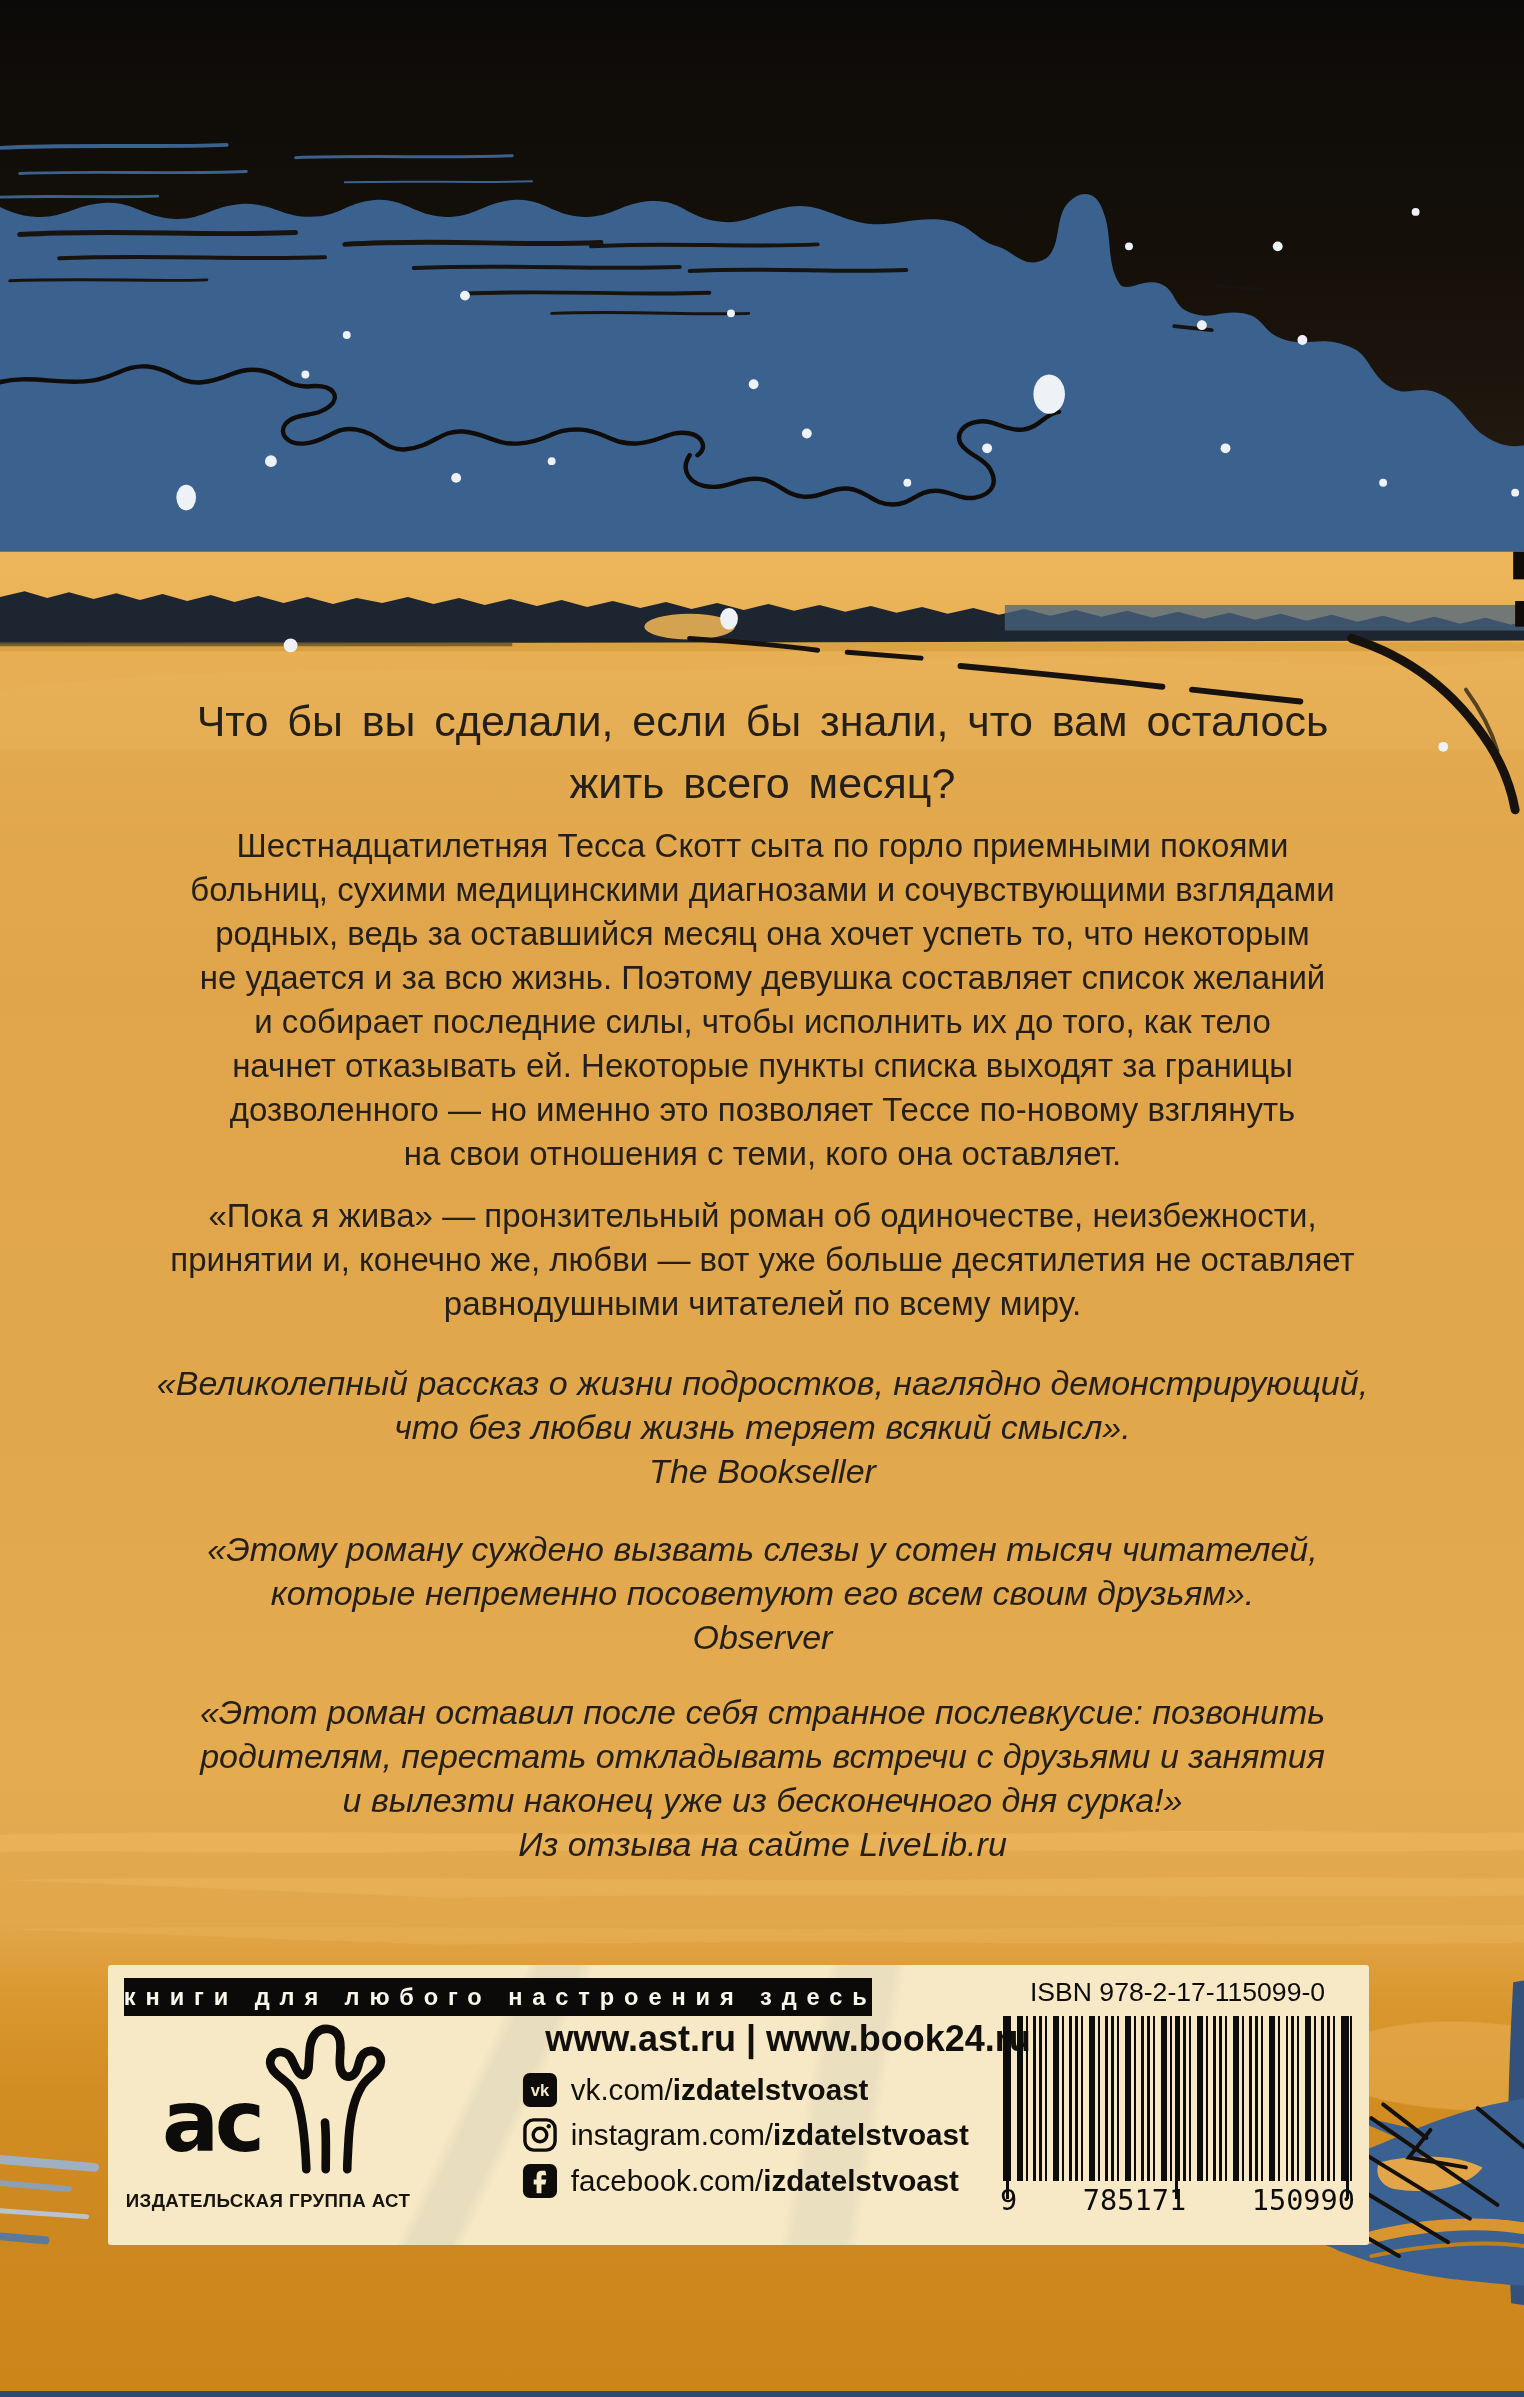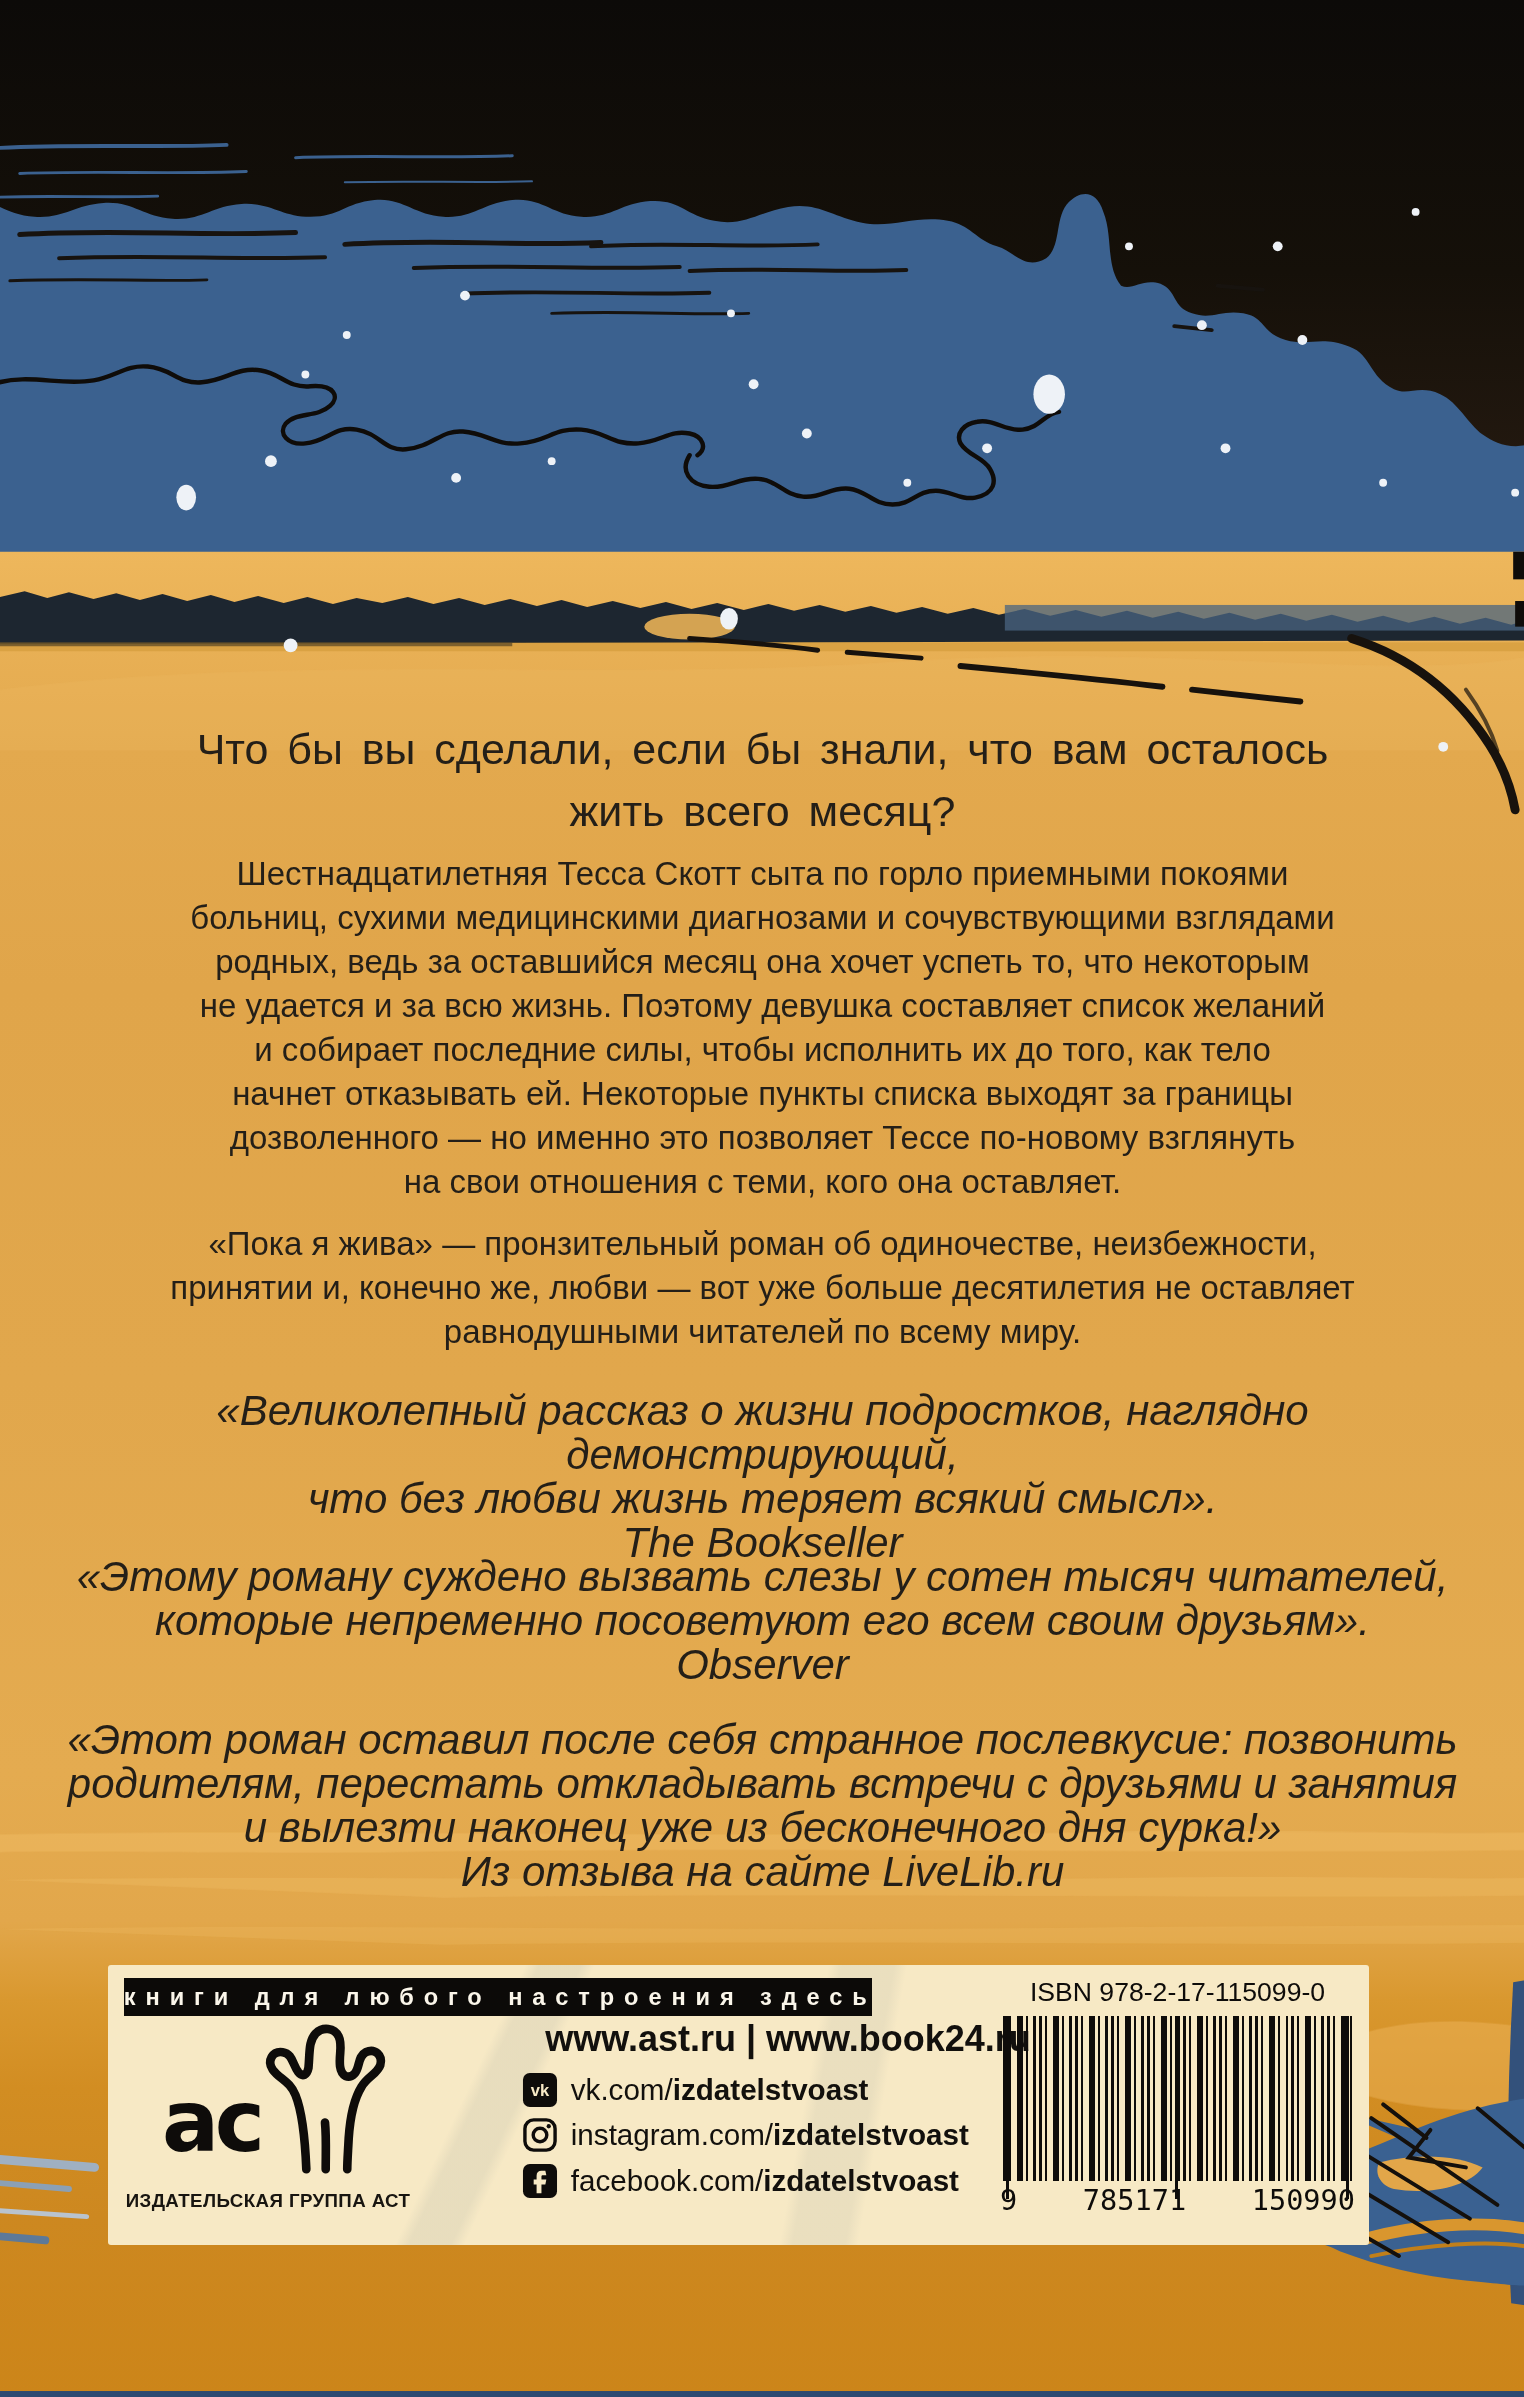--- a/index.html
+++ b/index.html
@@ -2,25 +2,25 @@
 <html><head>
 <meta charset="utf-8">
 <style>
   html,body{margin:0;padding:0;background:#555;}
   .page{position:relative;width:1525px;height:2398px;overflow:hidden;
         font-family:"Liberation Sans",sans-serif;background:#e0a54a;}
   .page svg.illu{position:absolute;left:0;top:0;}
 
   
   .tx{position:absolute;left:59px;width:1407px;text-align:center;
-      color:#241f18;white-space:pre-line;margin-top:28px;}
+      color:#241f18;white-space:pre-line;}
   .headline{top:690px;font-size:43px;line-height:62px;font-weight:400;word-spacing:6.9px;}
   .syn1{top:824px;font-size:33px;line-height:44px;}
   .syn2{top:1194px;font-size:33px;line-height:44px;}
-  .quote{font-style:italic;font-size:42px;line-height:44px;}
+  .quote{font-style:italic;font-size:34px;line-height:44px;}
   .q1{top:1361px;} .q2{top:1527px;} .q3{top:1690px;}
   .qsrc{display:block;}
 
   
   .panel{position:absolute;left:108px;top:1965px;width:1261px;height:280px;
          background:
            linear-gradient(115deg,transparent 30%,rgba(140,150,145,.14) 31%,rgba(140,150,145,.14) 34%,transparent 35%),
            linear-gradient(100deg,transparent 55%,rgba(140,150,145,.12) 56%,rgba(140,150,145,.12) 60%,transparent 61%),
            #f7e9c5;
          border-radius:3px;}

